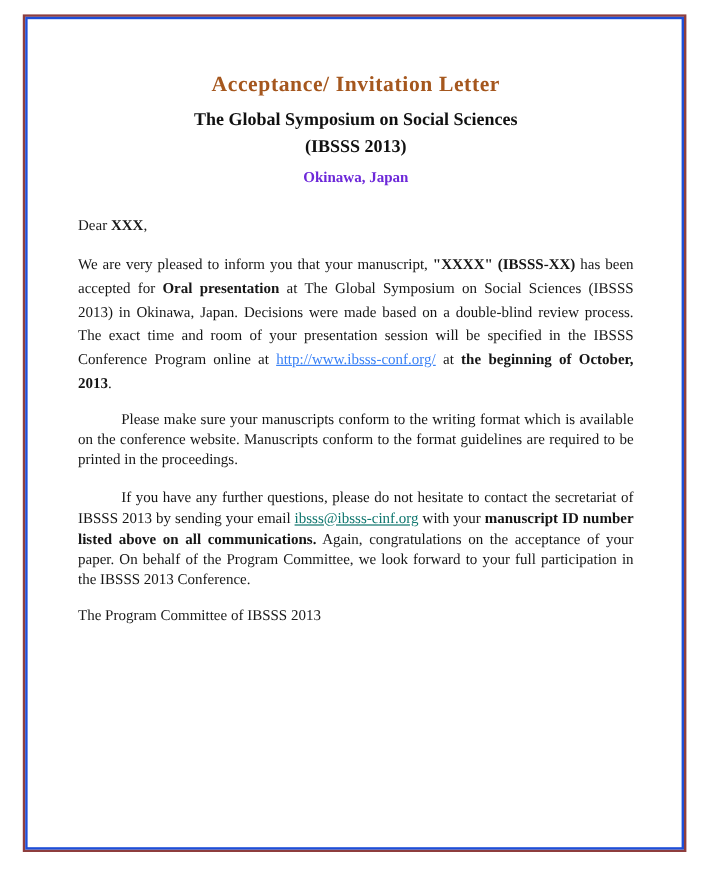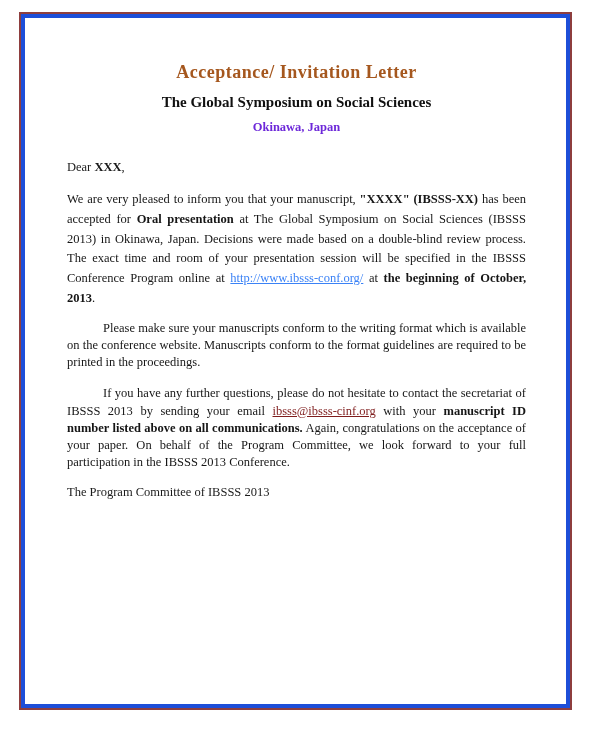--- a/index.html
+++ b/index.html
@@ -20,21 +20,21 @@
     position: absolute;
     left: 19px;
     top: 12px;
     width: 549px;
     height: 694px;
     border: 2px solid #8e3e3e;
   }
   .frame-inner {
     position: absolute;
     inset: 0;
-    border: 4px solid #1d4ed8;
+    border: 2px solid #1d4ed8;
     padding-left: 25px;
   }
   .content {
     position: absolute;
     inset: 0;
     padding: 0 40px 0 42px;
     box-sizing: border-box;
   }
   .title {
     margin: 44px 0 0;
@@ -80,21 +80,21 @@
     text-align: justify;
     color: #161616;
   }
   .p1 { margin: 15px 0 0; line-height: 1.58; }
   .p2 { margin: 11px 0 0; line-height: 1.38; text-indent: 36px; }
   .p3 { margin: 14px 0 0; line-height: 1.38; text-indent: 36px; }
   .closing { margin: 17px 0 0; font-size: 12.5px; }
   .signoff { margin: 13px 0 0; font-size: 12.5px; }
   .b { font-weight: bold; }
   .link-dark { color: #3b82f6; text-decoration: underline; cursor: pointer; }
-  .link-blue { color: #7f1d1d; text-decoration: underline; cursor: pointer; margin-top: 40px; }
+  .link-blue { color: #0f766e; text-decoration: underline; cursor: pointer; margin-top: 40px; }
   .sig-block {
     margin: 28px 0 0 70px;
     width: 180px;
   }
   .stamp {
     text-align: center;
     font-family: "Liberation Sans", sans-serif;
     font-weight: bold;
     width: 130px;
     margin-left: 4px;
@@ -116,20 +116,21 @@
 </head>
 <body>
 
 <div class="page">
   <div class="frame-outer">
     <div class="frame-inner">
       <div class="content">
 
         <div class="title" style="color:#a5571e">Acceptance/ Invitation Letter</div>
         <div class="subtitle">The Global Symposium on Social Sciences</div>
+        <div class="subtitle2">(IBSSS 2013)</div>
         <div class="locline">Okinawa, Japan</div>
 
         <div class="salutation"><span>Dear </span><span class="b">XXX</span><span>,</span></div>
 
         <p class="body p1"><span>We are very pleased to inform you that your manuscript, </span><span class="b">"XXXX" (IBSSS-XX)</span><span> has been accepted for </span><span class="b">Oral presentation</span><span> at The Global Symposium on Social Sciences (IBSSS 2013) in Okinawa, Japan. Decisions were made based on a double-blind review process. The exact time and room of your presentation session will be specified in the IBSSS Conference Program online at </span><a class="link-dark">http://www.ibsss-conf.org/</a><span> at </span><span class="b">the beginning of October, 2013</span><span>.</span></p>
         <p class="body p2"><span>Please make sure your manuscripts conform to the writing format which is available on the conference website. Manuscripts conform to the format guidelines are required to be printed in the proceedings.</span></p>
         <p class="body p3"><span>If you have any further questions, please do not hesitate to contact the secretariat of IBSSS 2013 by sending your email </span><a class="link-blue">ibsss@ibsss-cinf.org</a><span> with your </span><span class="b">manuscript ID number listed above on all communications.</span><span> Again, congratulations on the acceptance of your paper. On behalf of the Program Committee, we look forward to your full participation in the IBSSS 2013 Conference.</span></p>
 
         <p class="signoff">The Program Committee of IBSSS 2013</p>
 

